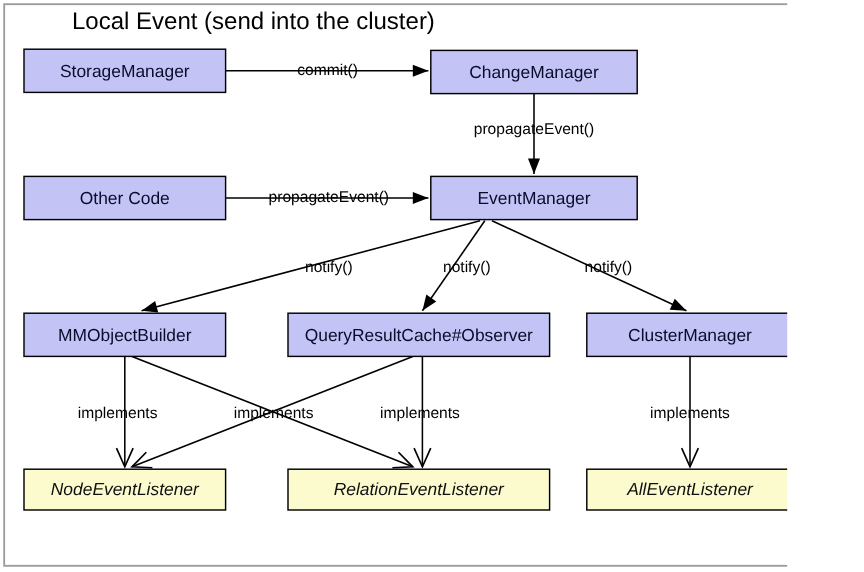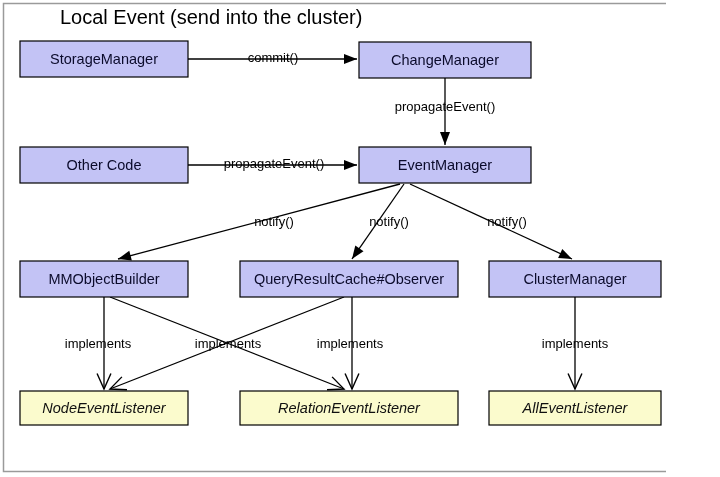--- a/index.html
+++ b/index.html
@@ -7,21 +7,20 @@
     padding: 0;
     background: #ffffff;
   }
   #canvas {
     position: relative;
     width: 656px;
     height: 477px;
     background: #ffffff;
     font-family: "Liberation Sans", sans-serif;
     overflow: hidden;
-    padding-left: 10px;
   }
   #diagram-svg {
     position: absolute;
     top: 0;
     left: 0;
     width: 720px;
     height: 477px;
   }
   .frame-border {
     fill: none;

